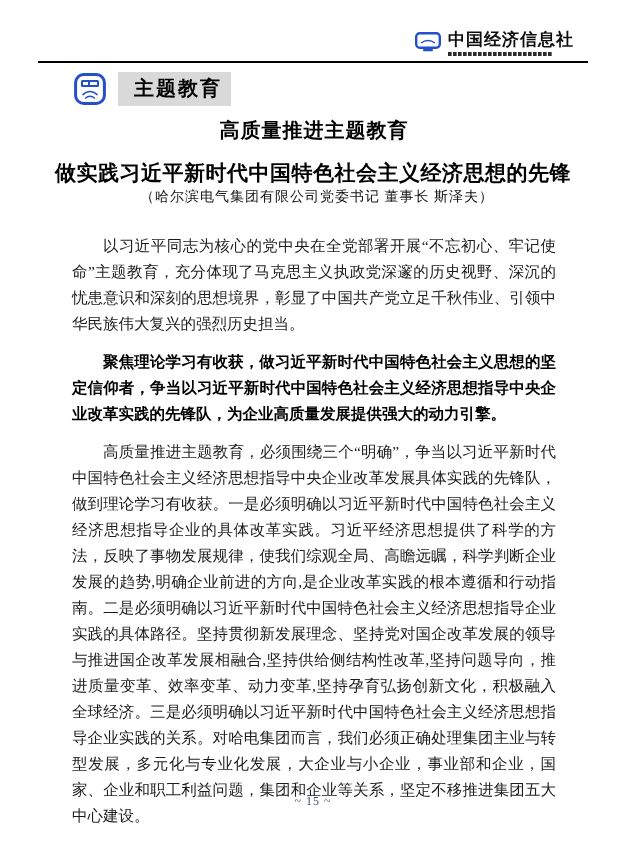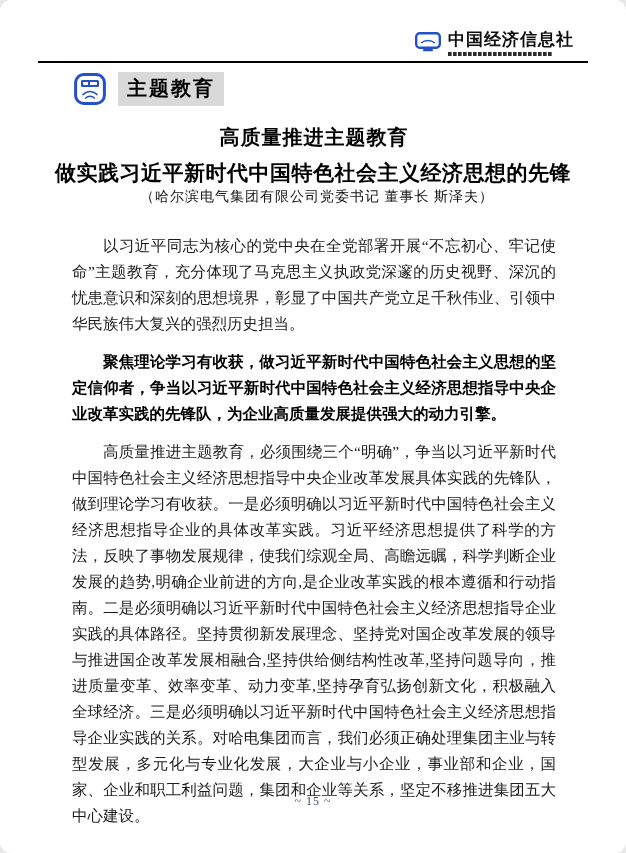--- a/index.html
+++ b/index.html
@@ -5,21 +5,20 @@
   html,body{margin:0;padding:0;background:#e8e8e8;}
   .page{
     position:relative;
     width:626px;height:853px;
     margin:0 auto;
     background:#ffffff;
     font-family:"Liberation Serif","DejaVu Serif",serif;
     color:#1c1c1c;
     overflow:hidden;
     box-sizing:border-box;
-    border-radius:11px;
   }
   
   .header{
     position:absolute;top:0;left:38px;right:38px;
     padding-top:30px;
   }
   .logo{
     display:flex;justify-content:flex-end;align-items:flex-start;gap:7px;
     padding-right:14px;
   }
@@ -39,26 +38,26 @@
   }
   
   .badge-row{
     position:absolute;top:72px;left:74px;
     display:flex;align-items:center;gap:12px;
   }
   .badge-icon{display:inline-block;line-height:0;}
   .badge-label{
     font-family:"Liberation Sans","DejaVu Sans",sans-serif;
     font-weight:bold;font-size:20px;color:#000;
-    background:#d9d9d9;padding:3px 9px 4px 9px;letter-spacing:2px;
+    background:#d9d9d9;padding:3px 9px 4px 16px;letter-spacing:2px;
   }
   
   .title{
     position:absolute;top:117px;left:2px;right:0;
-    text-align:center;margin:7px;
+    text-align:center;margin:0;
     font-family:"Liberation Sans","DejaVu Sans",sans-serif;
     font-weight:bold;font-size:20px;color:#000;letter-spacing:1px;
   }
   .subtitle{
     position:absolute;top:151px;left:0;right:0;
     text-align:center;margin:8px;
     font-family:"Liberation Sans","DejaVu Sans",sans-serif;
     font-weight:bold;font-size:21px;color:#000;letter-spacing:.5px;
   }
   .byline{

